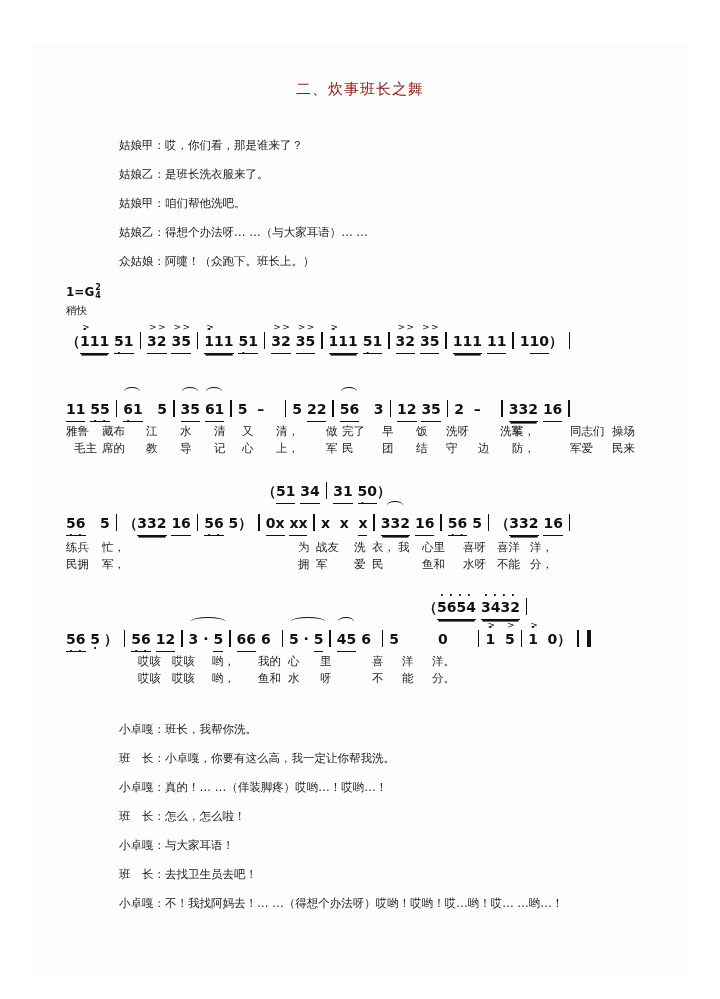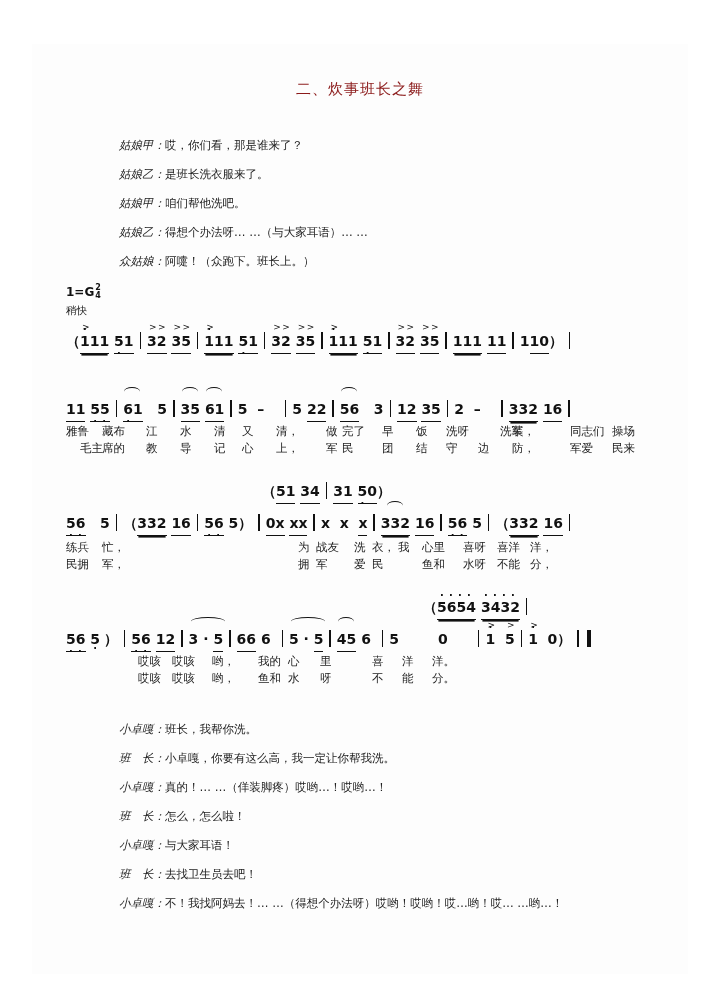--- a/index.html
+++ b/index.html
@@ -2,21 +2,21 @@
 <html><head>
 <meta charset="utf-8">
 <style>
   html, body { margin: 0; padding: 0; background: #ffffff; }
   body { width: 720px; height: 999px; position: relative; overflow: hidden;
          font-family: "DejaVu Sans", "Liberation Sans", sans-serif; color: #1a1a1a; }
   .page { position: absolute; left: 32px; top: 44px; width: 656px; height: 930px; background: #fdfdfd; }
   .title { position: absolute; left: 0; top: 80px; width: 720px; text-align: center;
            font-size: 15px; color: #8b1a1a; letter-spacing: 1px; }
   .dialog { position: absolute; left: 119px; font-size: 11.5px; color: #222; white-space: nowrap; }
-  .dialog .spk { display: inline-block; font-style: italic; }
+  .dialog .spk { display: inline-block; }
   .key { position: absolute; left: 66px; top: 284px; font-size: 12px; font-weight: bold; color: #111; }
   .key .frac { display: inline-block; vertical-align: middle; font-size: 8px; line-height: 8px; text-align: center; margin-left: 1px; }
   .key .frac span { display: block; }
   .tempo { position: absolute; left: 66px; top: 304px; font-size: 10.5px; color: #222; }
 
   .mline { position: absolute; left: 66px; width: 590px; height: 26px; font-size: 14px; font-weight: bold; color: #111; white-space: nowrap; }
   .mline .m { position: absolute; top: 0; }
   .lyr { position: absolute; font-size: 11.5px; color: #222; white-space: nowrap; }
   .lyr .w { position: absolute; top: 0; }
 
@@ -66,21 +66,21 @@
   <span class="w" style="left:276px">完了</span>
   <span class="w" style="left:316px">早</span>
   <span class="w" style="left:350px">饭</span>
   <span class="w" style="left:380px">洗呀</span>
   <span class="w" style="left:434px">洗军</span>
   <span class="w" style="left:446px">装，</span>
   <span class="w" style="left:504px">同志们</span>
   <span class="w" style="left:546px">操场</span>
 </div>
 <div class="lyr" style="left:66px;top:441px;width:600px">
-  <span class="w" style="left:14px">毛主</span>
+  <span class="w" style="left:8px">毛主</span>
   <span class="w" style="left:36px">席的</span>
   <span class="w" style="left:80px">教</span>
   <span class="w" style="left:114px">导</span>
   <span class="w" style="left:148px">记</span>
   <span class="w" style="left:176px">心</span>
   <span class="w" style="left:210px">上，</span>
   <span class="w" style="left:260px">军</span>
   <span class="w" style="left:276px">民</span>
   <span class="w" style="left:316px">团</span>
   <span class="w" style="left:350px">结</span>

